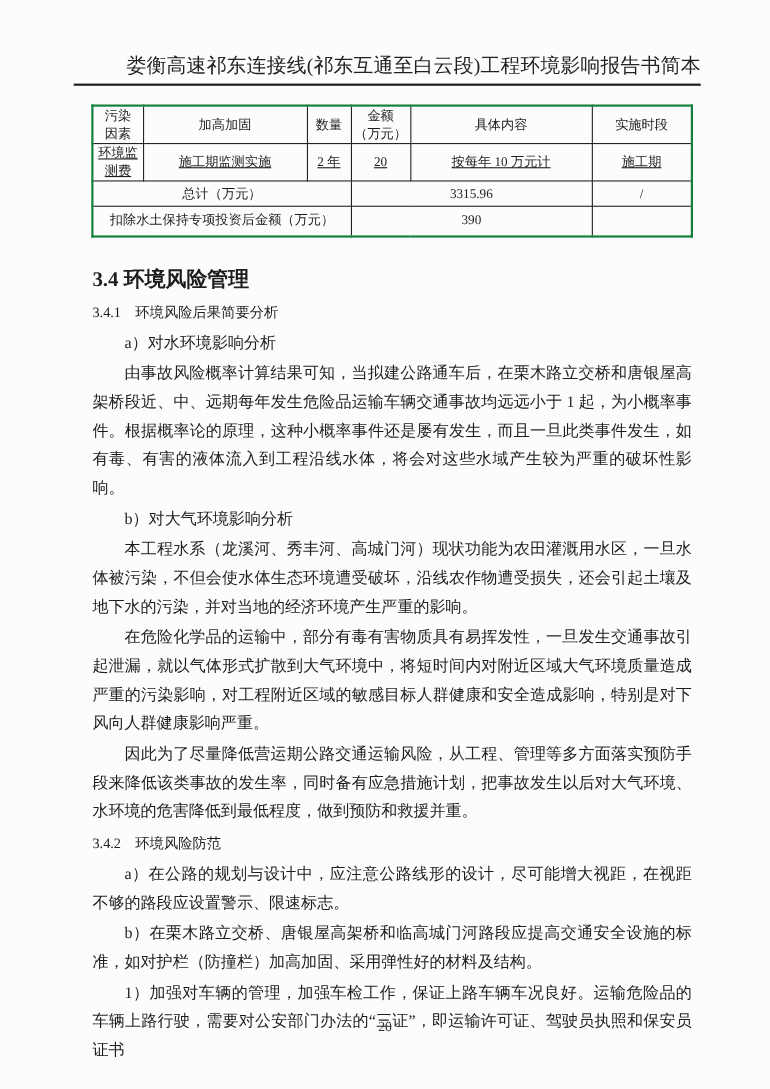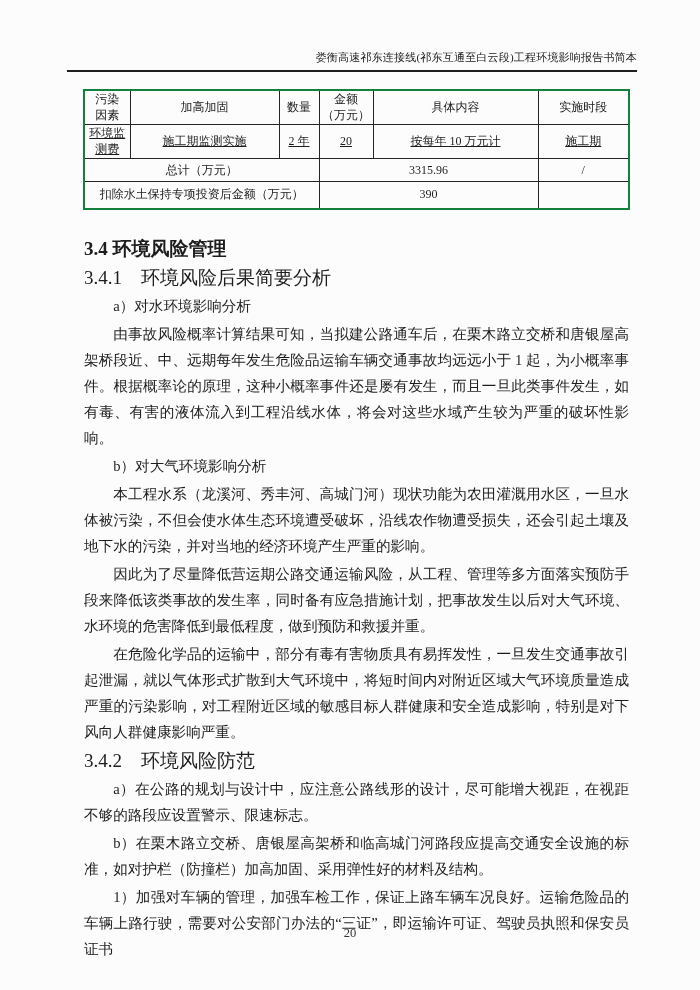--- a/index.html
+++ b/index.html
@@ -15,21 +15,21 @@
   }
   
   .report-header{
     margin:0 63px 0 67px;
     padding-top:47px;
     padding-bottom:5px;
     border-bottom:2px solid #1e1e1e;
     text-align:right;
   }
   .report-header .hdr-title{
-    font-size:11px;
+    font-size:18px;
     letter-spacing:.2px;
     color:#222;
   }
   
   table.measures{
     border-collapse:collapse;
     table-layout:fixed;
     width:545px;
     margin:17px 0 0 83px;
     border:2px solid #15803d;
@@ -56,21 +56,21 @@
     font-size:14.6px;
     line-height:26px;
     text-align:justify;
   }
   .h2{
     font-weight:bold;
     font-size:19px;
     margin:0 0 2px 0;
   }
   .h3{
-    font-size:19px;
+    font-size:13px;
     margin:3px 0 2px 0;
   }
   .para{
     margin:2px 0;
     text-indent:2em;
   }
   
   .page-footer{
     position:absolute;
     left:0;right:0;
@@ -131,22 +131,22 @@
     </tbody>
   </table>
 
   <div class="doc-body">
     <div class="h2">3.4 环境风险管理</div>
     <div class="h3">3.4.1　环境风险后果简要分析</div>
     <div class="para">a）对水环境影响分析</div>
     <div class="para">由事故风险概率计算结果可知，当拟建公路通车后，在栗木路立交桥和唐银屋高架桥段近、中、远期每年发生危险品运输车辆交通事故均远远小于 1 起，为小概率事件。根据概率论的原理，这种小概率事件还是屡有发生，而且一旦此类事件发生，如有毒、有害的液体流入到工程沿线水体，将会对这些水域产生较为严重的破坏性影响。</div>
     <div class="para">b）对大气环境影响分析</div>
     <div class="para">本工程水系（龙溪河、秀丰河、高城门河）现状功能为农田灌溉用水区，一旦水体被污染，不但会使水体生态环境遭受破坏，沿线农作物遭受损失，还会引起土壤及地下水的污染，并对当地的经济环境产生严重的影响。</div>
+    <div class="para">在危险化学品的运输中，部分有毒有害物质具有易挥发性，一旦发生交通事故引起泄漏，就以气体形式扩散到大气环境中，将短时间内对附近区域大气环境质量造成严重的污染影响，对工程附近区域的敏感目标人群健康和安全造成影响，特别是对下风向人群健康影响严重。</div>
     <div class="para">因此为了尽量降低营运期公路交通运输风险，从工程、管理等多方面落实预防手段来降低该类事故的发生率，同时备有应急措施计划，把事故发生以后对大气环境、水环境的危害降低到最低程度，做到预防和救援并重。</div>
-    <div class="para">在危险化学品的运输中，部分有毒有害物质具有易挥发性，一旦发生交通事故引起泄漏，就以气体形式扩散到大气环境中，将短时间内对附近区域大气环境质量造成严重的污染影响，对工程附近区域的敏感目标人群健康和安全造成影响，特别是对下风向人群健康影响严重。</div>
     <div class="h3">3.4.2　环境风险防范</div>
     <div class="para">a）在公路的规划与设计中，应注意公路线形的设计，尽可能增大视距，在视距不够的路段应设置警示、限速标志。</div>
     <div class="para">b）在栗木路立交桥、唐银屋高架桥和临高城门河路段应提高交通安全设施的标准，如对护栏（防撞栏）加高加固、采用弹性好的材料及结构。</div>
     <div class="para">1）加强对车辆的管理，加强车检工作，保证上路车辆车况良好。运输危险品的车辆上路行驶，需要对公安部门办法的“三证”，即运输许可证、驾驶员执照和保安员证书</div>
   </div>
 
   <div class="page-footer">
     <span>20</span>
   </div>
 

